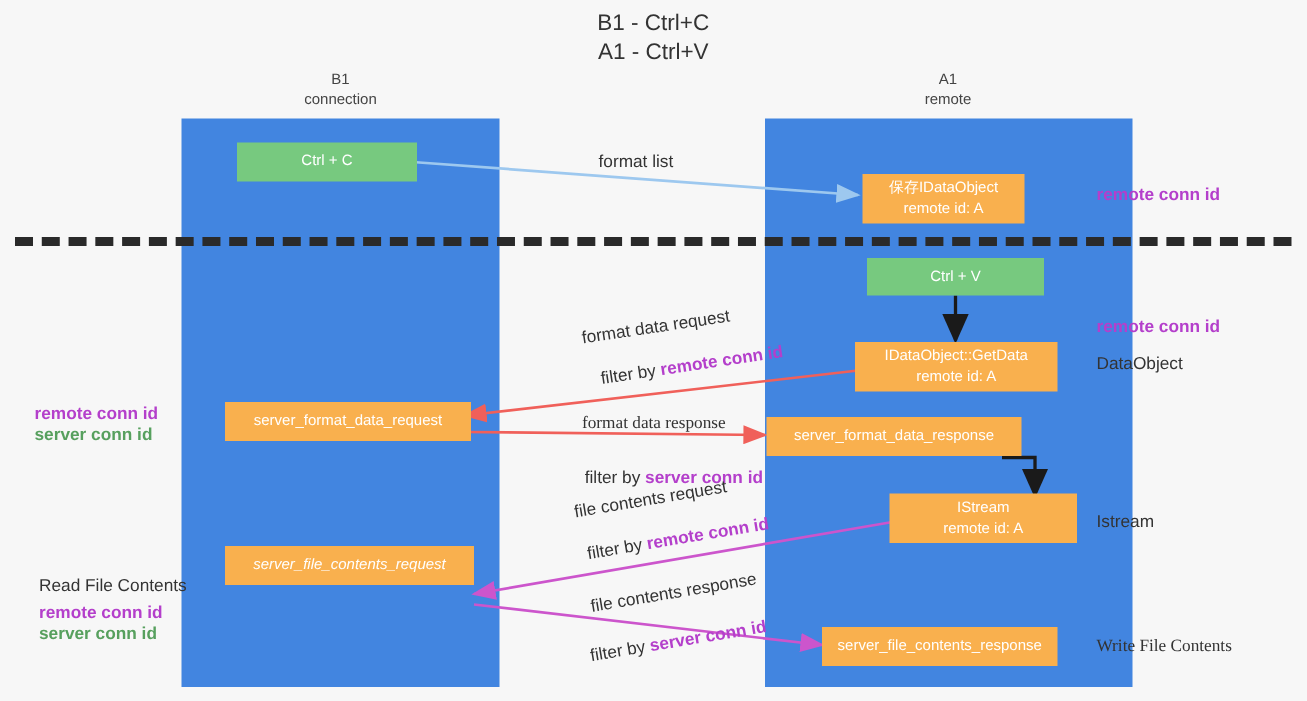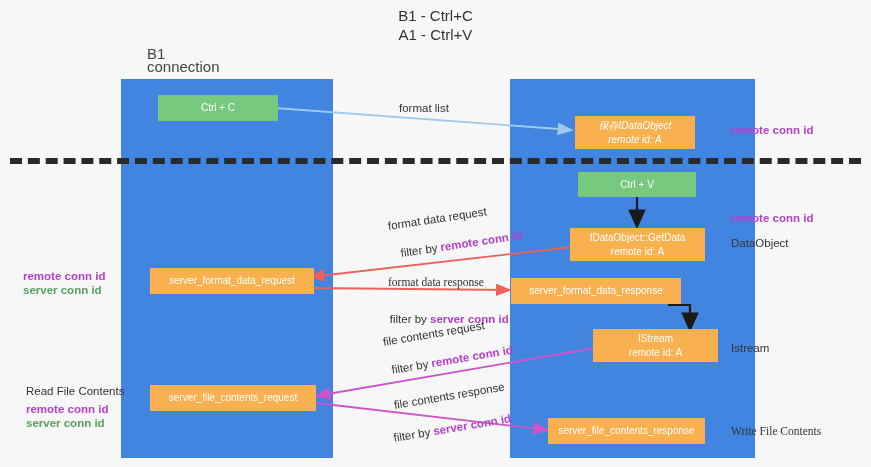--- a/index.html
+++ b/index.html
@@ -27,21 +27,22 @@
     text-align: center;
     font-size: 15px;
     color: #333333;
     line-height: 19px;
     white-space: pre;
   }
 
   
   .col-head {
     position: absolute;
-    font-size: 15px;
+    text-align: center;
+    font-size: 10px;
     color: #444444;
     line-height: 13px;
     white-space: pre;
   }
 
   
   .lane {
     position: absolute;
     background: #4285e0;
   }
@@ -102,20 +103,22 @@
 <div id="stage">
 
   <div class="title">B1 - Ctrl+C
 A1 - Ctrl+V</div>
 
   <div class="lane" style="left:121px; top:79px; width:212px; height:379px;"></div>
   <div class="lane" style="left:510px; top:79px; width:245px; height:379px;"></div>
 
   <div class="col-head" style="left:147px; top:47px; width:160px;">B1
 connection</div>
+  <div class="col-head" style="left:552px; top:47px; width:160px;">A1
+remote</div>
 
   <svg id="arrows" viewBox="0 0 871 467">
     <defs>
       <marker id="mk-lightblue" markerWidth="9" markerHeight="7" refX="8" refY="3.5" orient="auto">
         <polygon points="0,0 9,3.5 0,7" fill="#9dc8ef"></polygon>
       </marker>
       <marker id="mk-red" markerWidth="9" markerHeight="7" refX="8" refY="3.5" orient="auto">
         <polygon points="0,0 9,3.5 0,7" fill="#f0605a"></polygon>
       </marker>
       <marker id="mk-magenta" markerWidth="9" markerHeight="7" refX="8" refY="3.5" orient="auto">
@@ -136,36 +139,36 @@
 
     <path d="M 668 305 L 690 305 L 690 330" fill="none" stroke="#1a1a1a" stroke-width="2.2" marker-end="url(#mk-black)"></path>
 
     <line x1="595" y1="348" x2="316" y2="396" stroke="#cc55cc" stroke-width="1.8" marker-end="url(#mk-magenta)"></line>
 
     <line x1="316" y1="403" x2="548" y2="430" stroke="#cc55cc" stroke-width="1.8" marker-end="url(#mk-magenta)"></line>
   </svg>
 
   <div class="node green" style="left:158px; top:95px; width:120px; height:26px;">Ctrl + C</div>
 
-  <div class="node orange" style="left:575px; top:116px; width:120px; height:33px;font-style:italic;">保存IDataObject
+  <div class="node orange" style="left:575px; top:116px; width:108px; height:33px;">保存IDataObject
 remote id: A</div>
 
   <div class="node green" style="left:578px; top:172px; width:118px; height:25px;">Ctrl + V</div>
 
   <div class="node orange" style="left:570px; top:228px; width:135px; height:33px;">IDataObject::GetData
 remote id: A</div>
 
   <div class="node orange" style="left:511px; top:278px; width:170px; height:26px;">server_format_data_response</div>
 
   <div class="node orange" style="left:150px; top:268px; width:164px; height:26px;">server_format_data_request</div>
 
   <div class="node orange" style="left:593px; top:329px; width:125px; height:33px;">IStream
 remote id: A</div>
 
-  <div class="node orange" style="left:150px; top:385px; width:166px; height:26px;">server_file_contents_request</div>
+  <div class="node orange" style="left:150px; top:364px; width:166px; height:26px;font-style:italic;">server_file_contents_request</div>
 
   <div class="node orange" style="left:548px; top:418px; width:157px; height:26px;text-align:right;">server_file_contents_response</div>
 
   <div class="dashed-sep"></div>
 
   <div class="lbl dark" style="left:399px; top:101px;">format list</div>
 
   <div class="lbl dark rot-up" style="left:388px; top:219px;">format data request</div>
   <div class="lbl rot-up" style="left:388px; top:234px;">
     <span class="lbl dark" style="position:static;">filter by </span><span class="lbl purple" style="position:static;">remote conn id</span>

